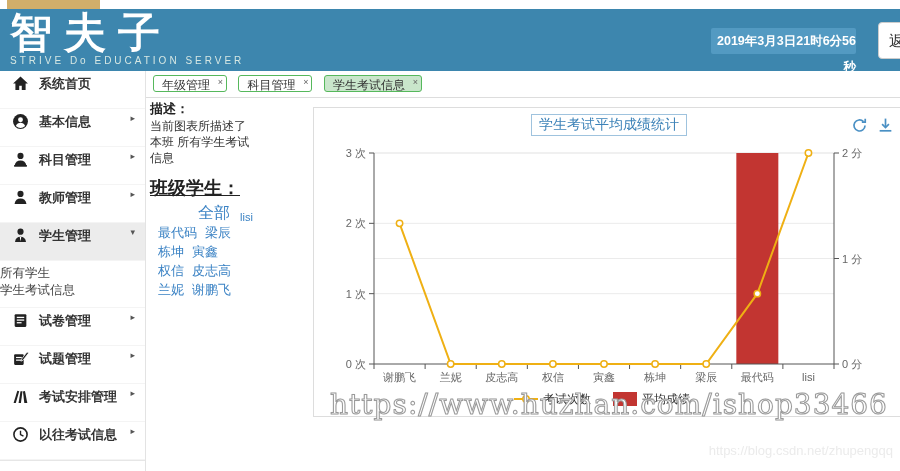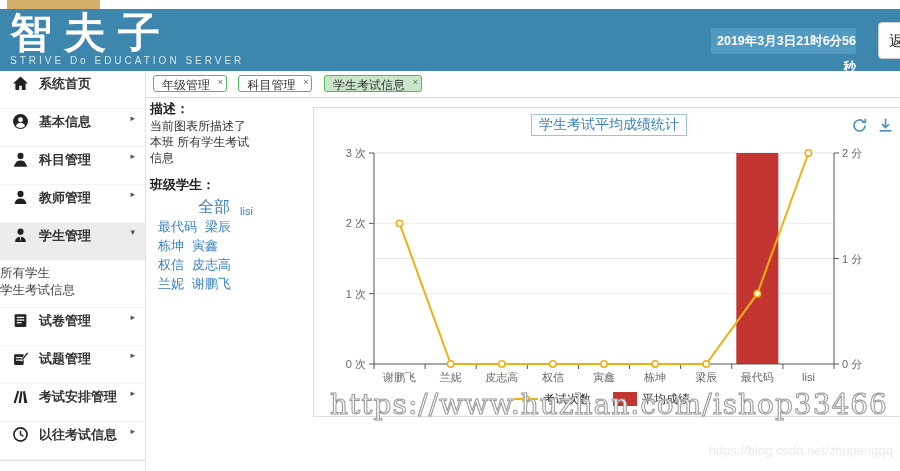--- a/index.html
+++ b/index.html
@@ -36,21 +36,21 @@
   .tab { display:inline-block; position:relative; margin:1px 0 0 7px; height:17px; line-height:19px;
     padding:0 16px 0 8px; border:1px solid #56b85c; border-radius:3px; background:#fff;
     font-size:12px; color:#333; cursor:pointer; vertical-align:top; }
   .tab.active { background:#c9e6cb; }
   .tab-close { position:absolute; right:3px; top:-3px; font-size:9px; color:#666; }
 
   
   .desc-panel { position:absolute; left:150px; top:100px; width:160px; }
   .desc-title { font-size:13px; font-weight:bold; color:#222; }
   .desc-body { font-size:12px; color:#333; line-height:16px; width:125px; white-space:pre-line; margin-top:0; }
-  .students-title { font-size:13px; font-weight:bold; color:#222; margin-top:10px; }
+  .students-title { font-size:18px; font-weight:bold; color:#222; margin-top:10px;text-decoration:underline; }
   .cloud { margin-top:4px; line-height:18px; }
   .cloud a { color:#3a82c4; text-decoration:none; cursor:pointer; }
   .cloud-row { white-space:nowrap; }
   .row1 { padding-left:48px; }
   .lnk-big { font-size:16px;font-family:Liberation Mono, monospace; }
   .lnk-sm { font-size:11px; position:relative; top:3px; margin-left:10px; }
   .lnk { font-size:13px; margin-right:8px; }
   .cloud-row.pairs { padding-left:8px; }
 
   

